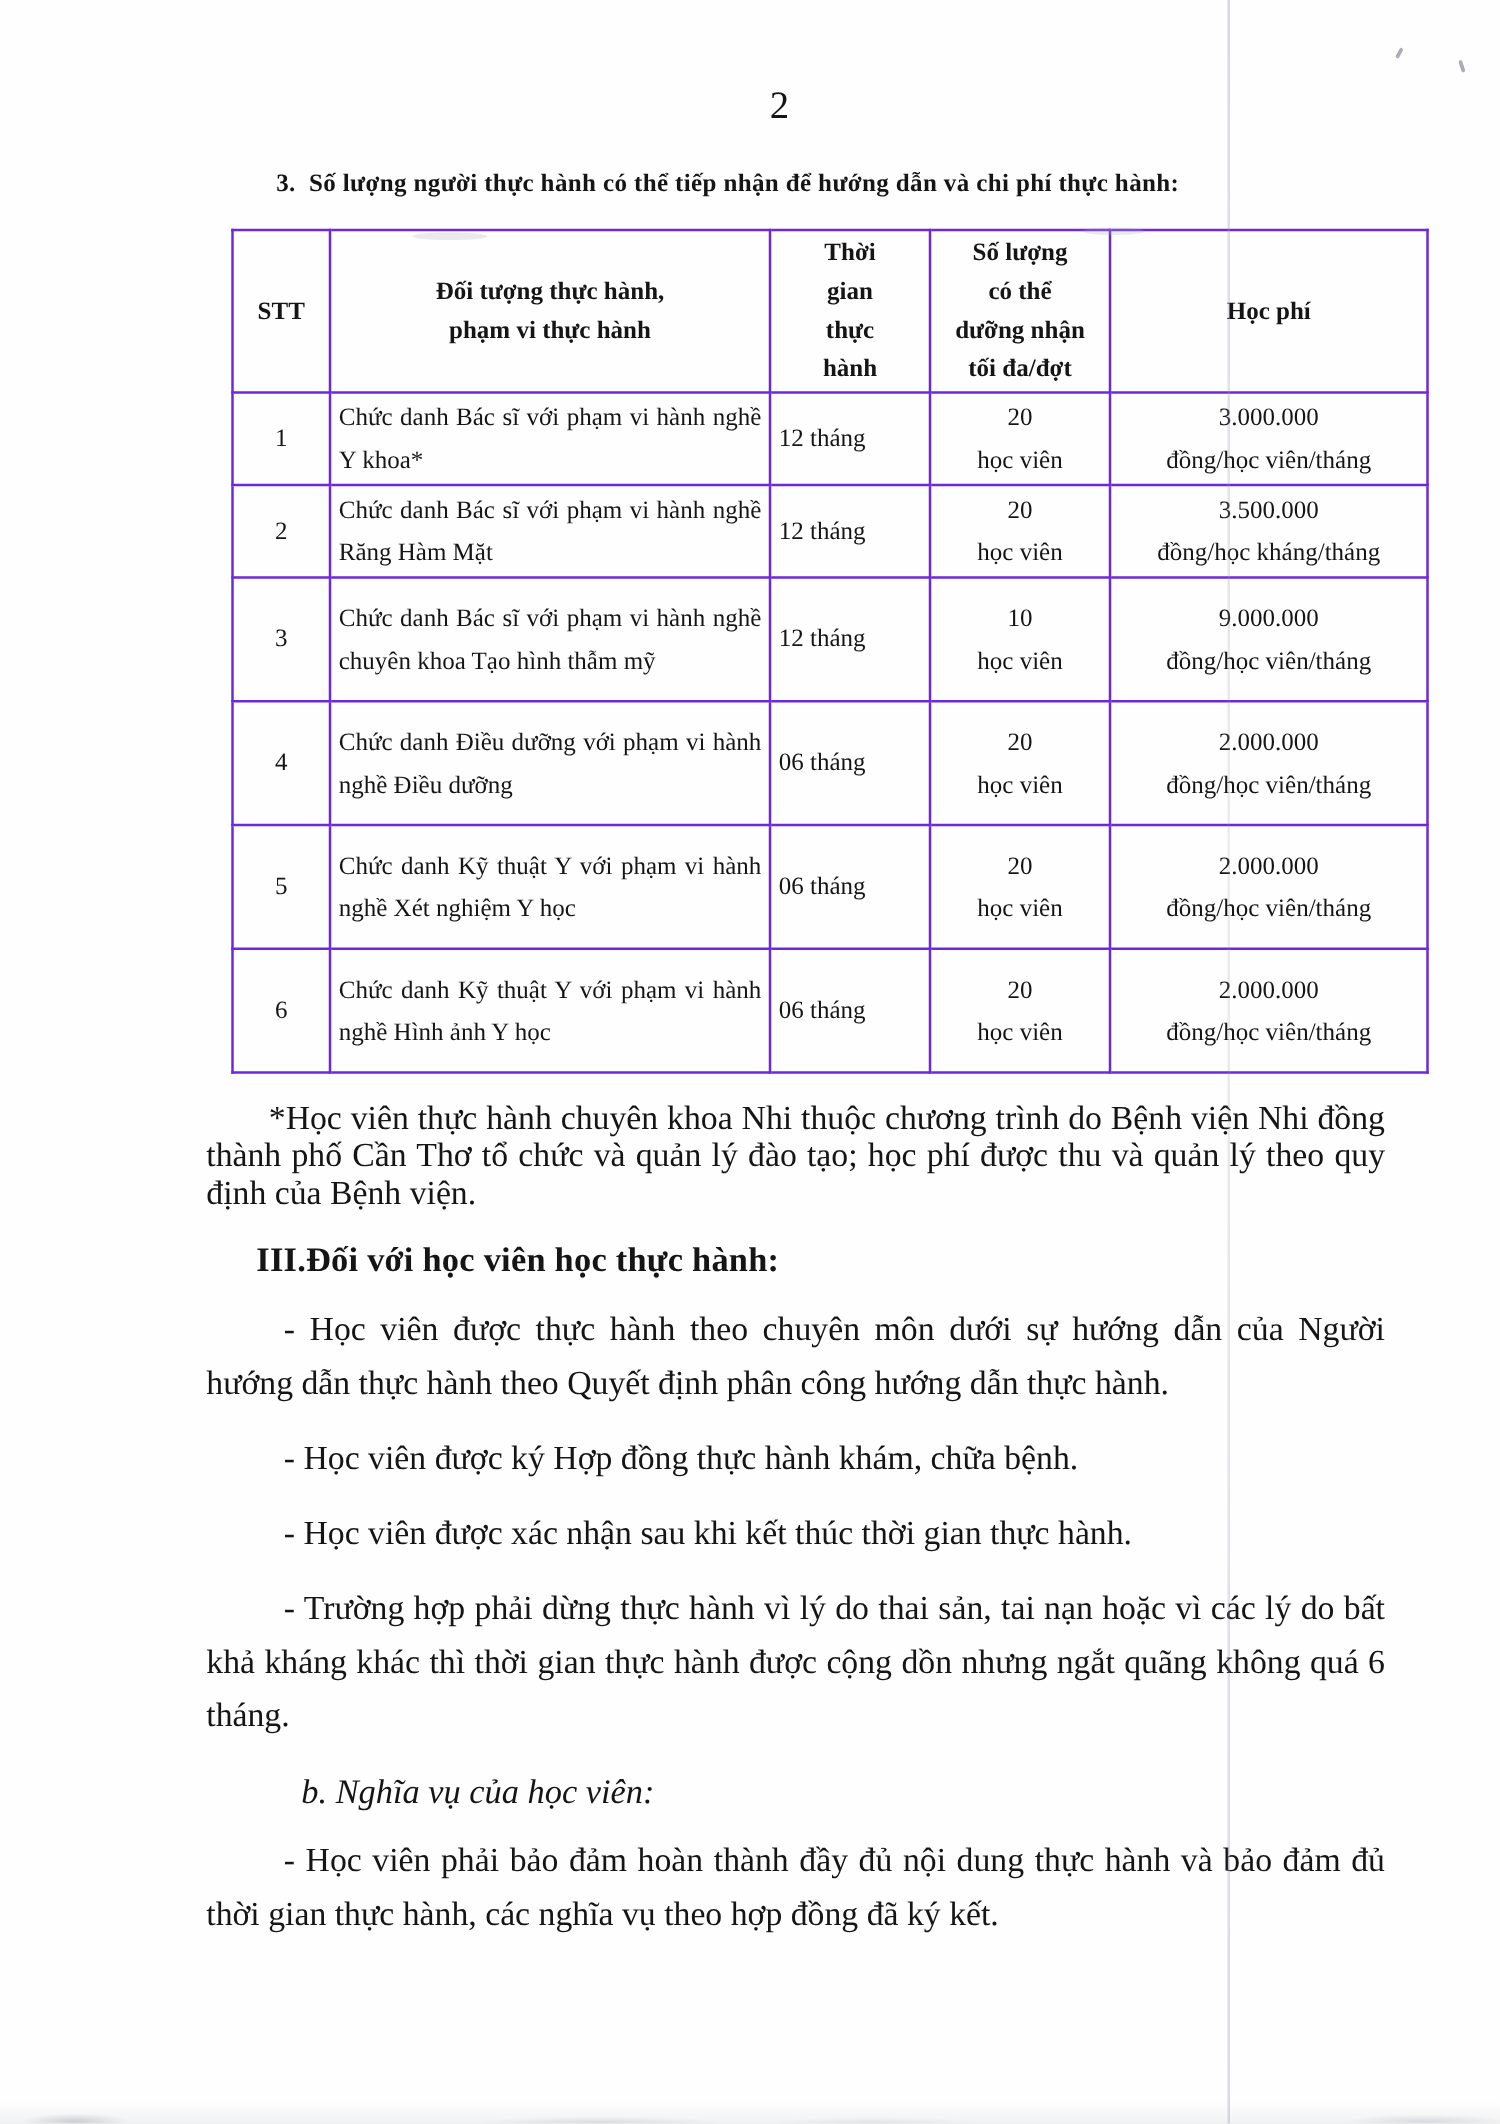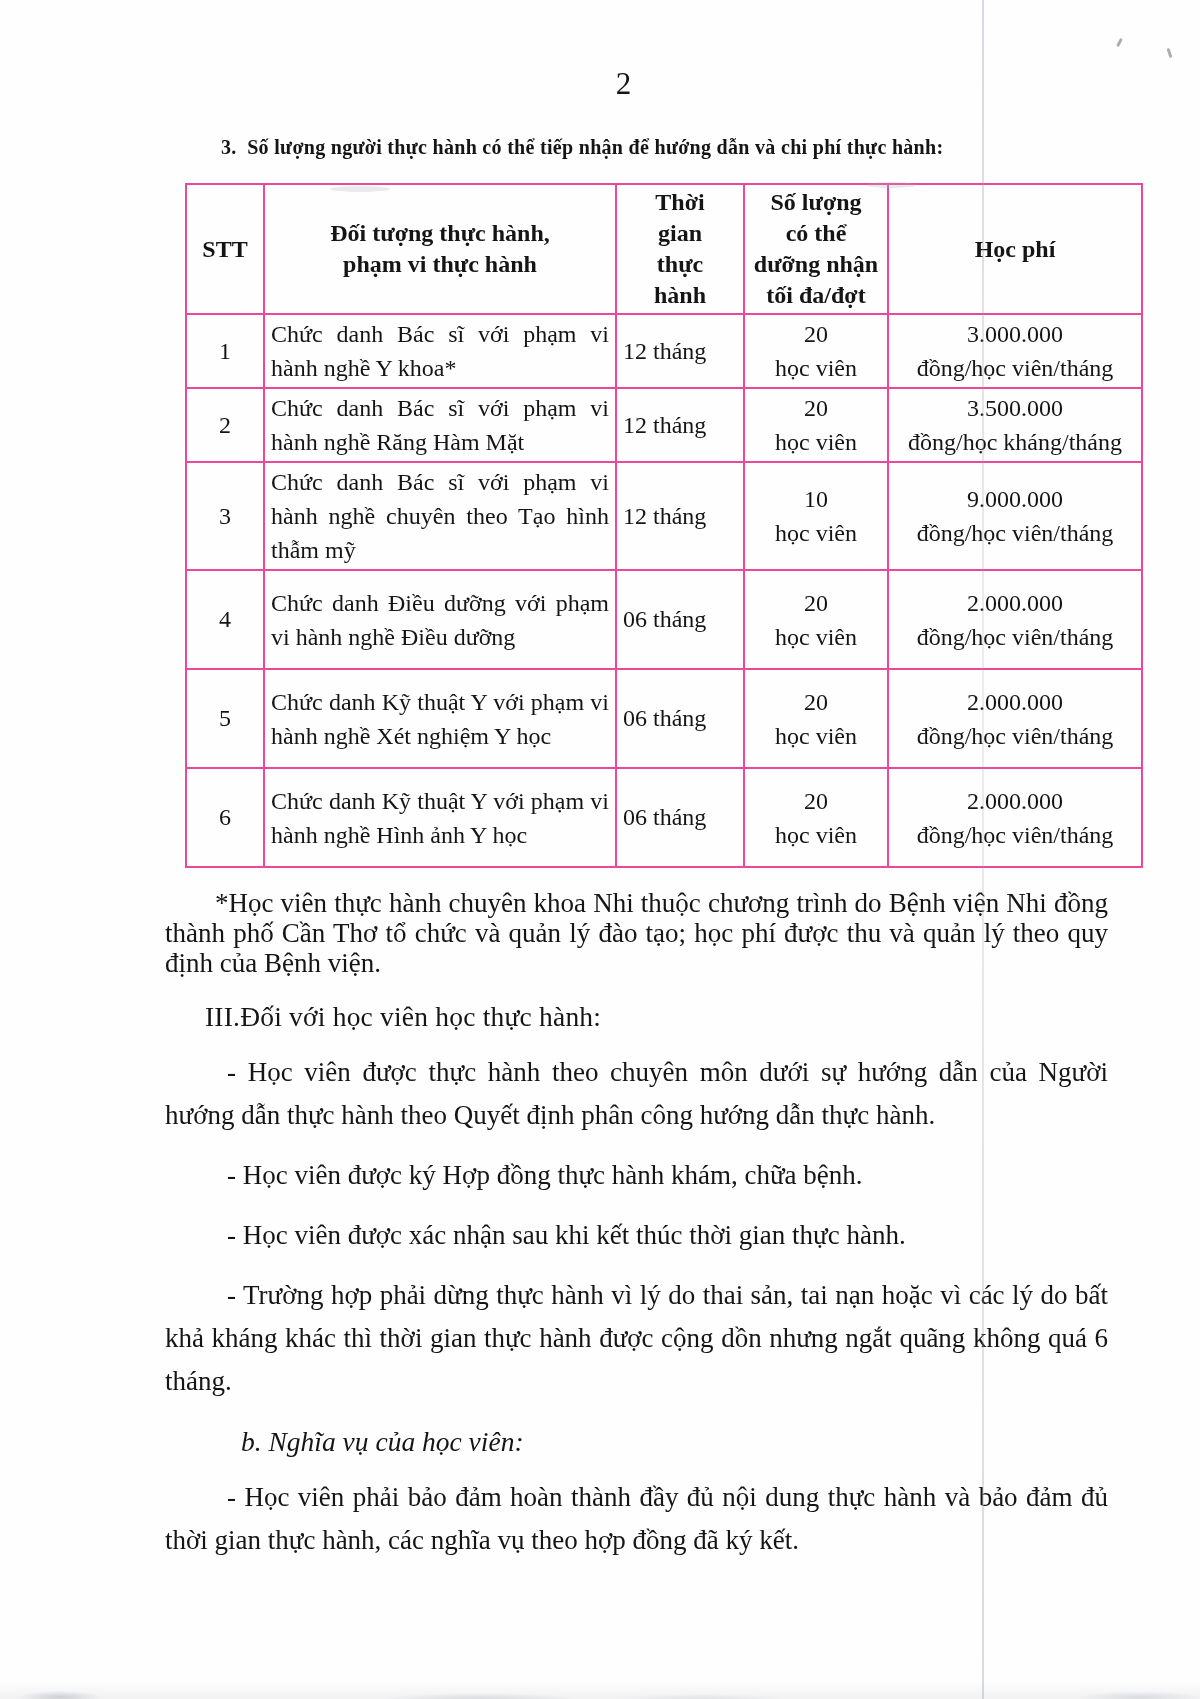--- a/index.html
+++ b/index.html
@@ -47,43 +47,43 @@
   table.fees{
     border-collapse:collapse;table-layout:fixed;
     width:956px;margin:14px 0 0 20px;
   }
   table.fees col.c1{width:78px}
   table.fees col.c2{width:352px}
   table.fees col.c3{width:128px}
   table.fees col.c4{width:144px}
   table.fees col.c5{width:254px}
   table.fees th,table.fees td{
-    border:2px solid #ec4899;
-    font-size:24px;
+    border:2px solid #6d28d9;
+    font-size:20px;
     vertical-align:middle;
     padding:2px 6px;
     box-sizing:border-box;
   }
   table.fees th{
     font-weight:bold;text-align:center;line-height:31px;
     white-space:pre-line;height:118px;padding:2px 2px;
   }
   td.stt{text-align:center;}
   td.subj{text-align:justify;line-height:34px;padding:2px 10px;}
   td.dur{text-align:left;}
   td.two{white-space:pre-line;text-align:center;line-height:34px;}
   tr.h2 td{height:72px;}
   tr.h3 td{height:99px;}
 
   .footnote{
     font-size:27px;line-height:30px;text-align:justify;
     text-indent:50px;margin:20px 4px 0 0;
   }
   .sec-heading{
-    font-weight:normal;font-size:27.5px;line-height:34px;
+    font-weight:bold;font-size:27.5px;line-height:34px;
     margin:22px 0 0 40px;letter-spacing:.2px;
   }
   .sub-italic{
     font-style:italic;font-size:27.5px;line-height:34px;
     margin:22px 0 0 76px;
   }
   .bullet{
     font-size:27px;line-height:43px;text-align:justify;
     text-indent:62px;margin:17px 4px 0 0;
   }
@@ -141,21 +141,21 @@
         <td class="stt">2</td>
         <td class="subj">Chức danh Bác sĩ với phạm vi hành nghề Răng Hàm Mặt</td>
         <td class="dur">12 tháng</td>
         <td class="two">20
 học viên</td>
         <td class="two">3.500.000
 đồng/học kháng/tháng</td>
       </tr>
       <tr class="h3">
         <td class="stt">3</td>
-        <td class="subj">Chức danh Bác sĩ với phạm vi hành nghề chuyên theo Tạo hình thẫm mỹ</td>
+        <td class="subj">Chức danh Bác sĩ với phạm vi hành nghề chuyên khoa Tạo hình thẫm mỹ</td>
         <td class="dur">12 tháng</td>
         <td class="two">10
 học viên</td>
         <td class="two">9.000.000
 đồng/học viên/tháng</td>
       </tr>
       <tr class="h3">
         <td class="stt">4</td>
         <td class="subj">Chức danh Điều dưỡng với phạm vi hành nghề Điều dưỡng</td>
         <td class="dur">06 tháng</td>

